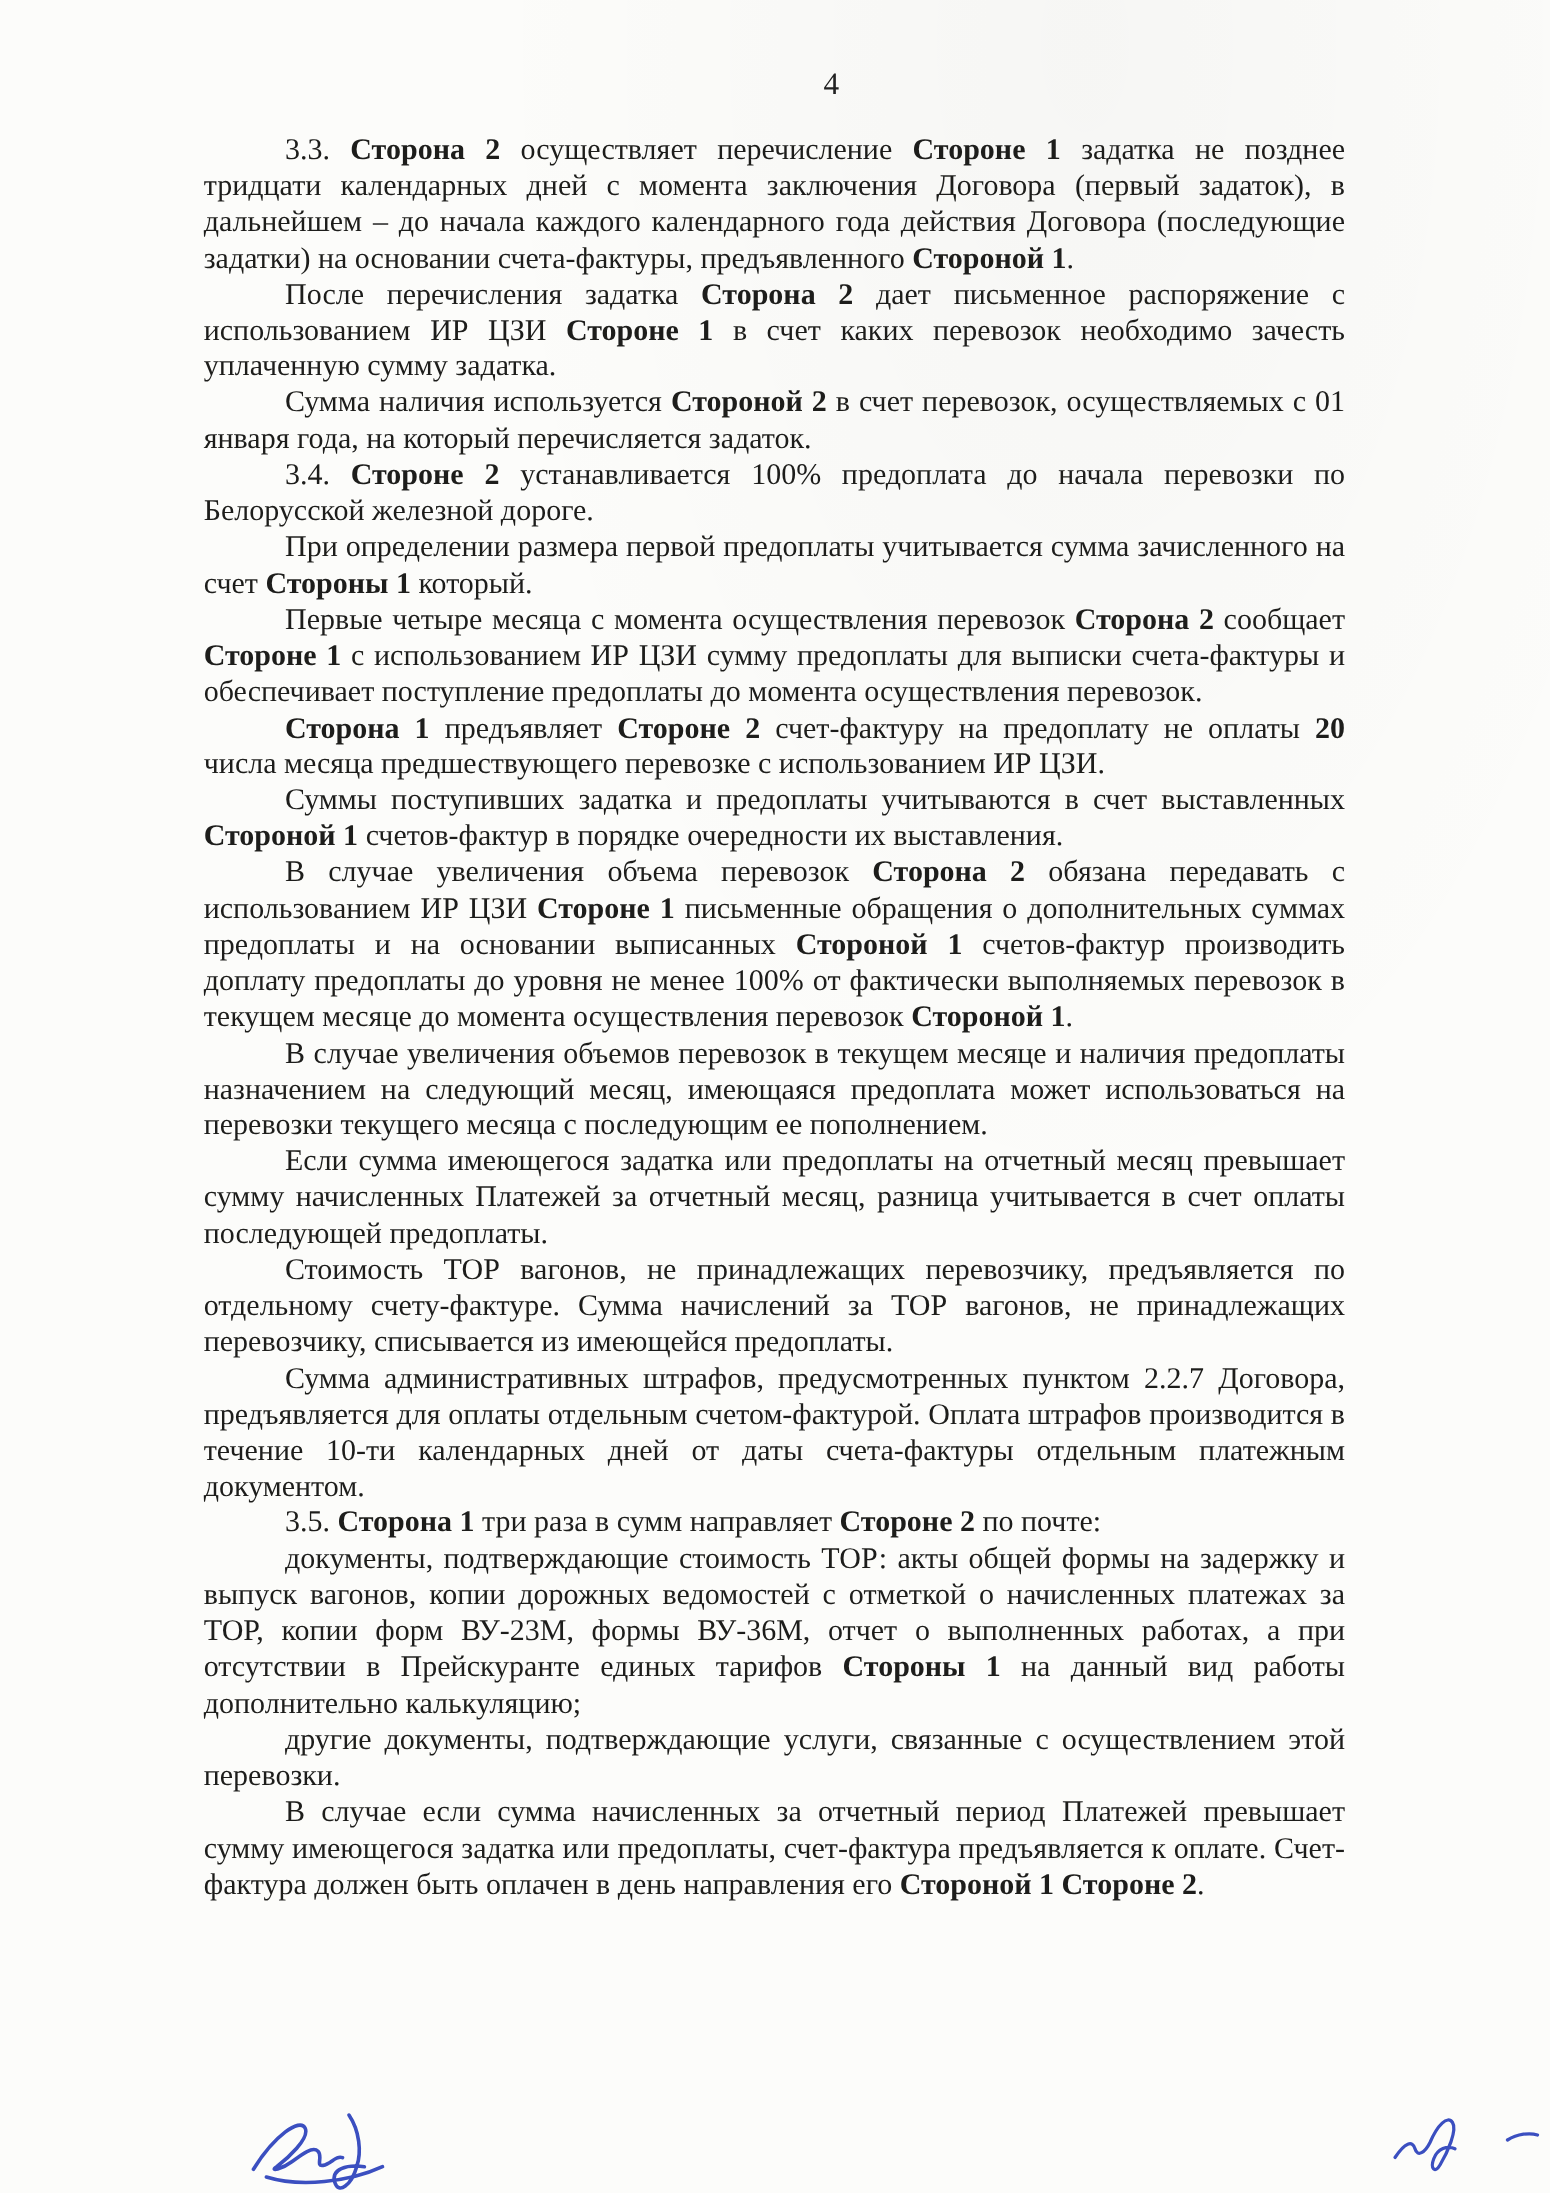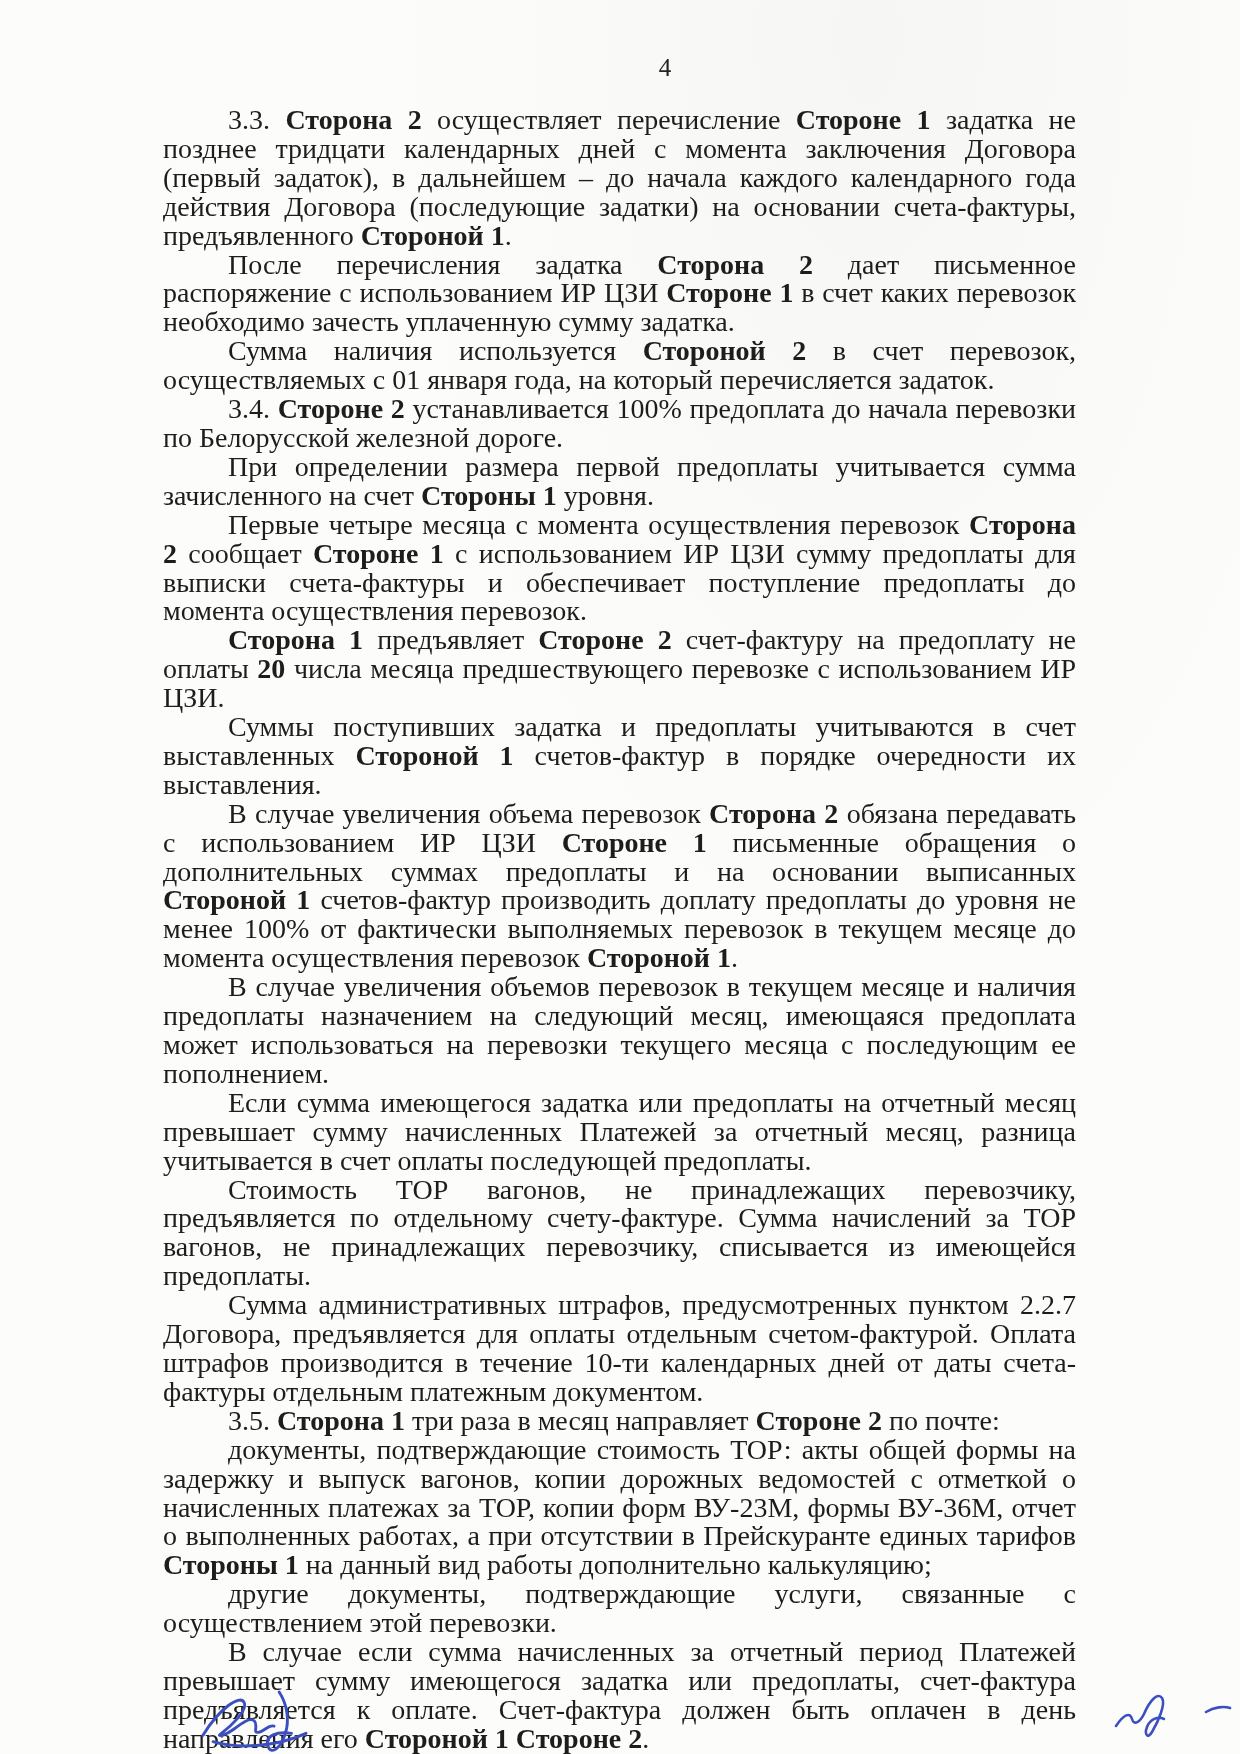--- a/index.html
+++ b/index.html
@@ -23,21 +23,21 @@
     text-align: center;
     font-size: 25px;
     padding-left: 90px;
     box-sizing: border-box;
     color: #222;
   }
   .doc-body {
     position: absolute;
     top: 106px; left: 163px;
     width: 913px;
-    font-size: 28px;
+    font-size: 24px;
     line-height: 28.9px;
     text-align: justify;
     color: #1d1d1b;
   }
   .para { margin: 0; text-indent: 65px; }
   .para .b { font-weight: 700; }
   .sig { position: absolute; }
   .sig-left  { left: 198px; top: 1690px; width: 120px; height: 64px; }
   .sig-right { left: 1110px; top: 1686px; width: 124px; height: 58px; }
 </style>
@@ -46,30 +46,30 @@
 
 <div class="page">
 
   <div class="page-number">4</div>
 
   <div class="doc-body">
       <p class="para"><span class="r">3.3. </span><span class="b">Сторона 2</span><span class="r"> осуществляет перечисление </span><span class="b">Стороне 1</span><span class="r"> задатка не позднее тридцати календарных дней с момента заключения Договора (первый задаток), в дальнейшем – до начала каждого календарного года действия Договора (последующие задатки) на основании счета-фактуры, предъявленного </span><span class="b">Стороной 1</span><span class="r">.</span></p>
       <p class="para"><span class="r">После перечисления задатка </span><span class="b">Сторона 2</span><span class="r"> дает письменное распоряжение с использованием ИР ЦЗИ </span><span class="b">Стороне 1</span><span class="r"> в счет каких перевозок необходимо зачесть уплаченную сумму задатка.</span></p>
       <p class="para"><span class="r">Сумма наличия используется </span><span class="b">Стороной 2</span><span class="r"> в счет перевозок, осуществляемых с 01 января года, на который перечисляется задаток.</span></p>
       <p class="para"><span class="r">3.4. </span><span class="b">Стороне 2</span><span class="r"> устанавливается 100% предоплата до начала перевозки по Белорусской железной дороге.</span></p>
-      <p class="para"><span class="r">При определении размера первой предоплаты учитывается сумма зачисленного на счет </span><span class="b">Стороны 1</span><span class="r"> уровня.</span></p>
+      <p class="para"><span class="r">При определении размера первой предоплаты учитывается сумма зачисленного на счет </span><span class="b">Стороны 1</span><span class="r"> который.</span></p>
       <p class="para"><span class="r">Первые четыре месяца с момента осуществления перевозок </span><span class="b">Сторона 2</span><span class="r"> сообщает </span><span class="b">Стороне 1</span><span class="r"> с использованием ИР ЦЗИ сумму предоплаты для выписки счета-фактуры и обеспечивает поступление предоплаты до момента осуществления перевозок.</span></p>
       <p class="para"><span class="b">Сторона 1</span><span class="r"> предъявляет </span><span class="b">Стороне 2</span><span class="r"> счет-фактуру на предоплату не оплаты </span><span class="b">20</span><span class="r"> числа месяца предшествующего перевозке с использованием ИР ЦЗИ.</span></p>
       <p class="para"><span class="r">Суммы поступивших задатка и предоплаты учитываются в счет выставленных </span><span class="b">Стороной 1</span><span class="r"> счетов-фактур в порядке очередности их выставления.</span></p>
       <p class="para"><span class="r">В случае увеличения объема перевозок </span><span class="b">Сторона 2</span><span class="r"> обязана передавать с использованием ИР ЦЗИ </span><span class="b">Стороне 1</span><span class="r"> письменные обращения о дополнительных суммах предоплаты и на основании выписанных </span><span class="b">Стороной 1</span><span class="r"> счетов-фактур производить доплату предоплаты до уровня не менее 100% от фактически выполняемых перевозок в текущем месяце до момента осуществления перевозок </span><span class="b">Стороной 1</span><span class="r">.</span></p>
       <p class="para"><span class="r">В случае увеличения объемов перевозок в текущем месяце и наличия предоплаты назначением на следующий месяц, имеющаяся предоплата может использоваться на перевозки текущего месяца с последующим ее пополнением.</span></p>
       <p class="para"><span class="r">Если сумма имеющегося задатка или предоплаты на отчетный месяц превышает сумму начисленных Платежей за отчетный месяц, разница учитывается в счет оплаты последующей предоплаты.</span></p>
       <p class="para"><span class="r">Стоимость ТОР вагонов, не принадлежащих перевозчику, предъявляется по отдельному счету-фактуре. Сумма начислений за ТОР вагонов, не принадлежащих перевозчику, списывается из имеющейся предоплаты.</span></p>
       <p class="para"><span class="r">Сумма административных штрафов, предусмотренных пунктом 2.2.7 Договора, предъявляется для оплаты отдельным счетом-фактурой. Оплата штрафов производится в течение 10-ти календарных дней от даты счета-фактуры отдельным платежным документом.</span></p>
-      <p class="para"><span class="r">3.5. </span><span class="b">Сторона 1</span><span class="r"> три раза в месяц направляет </span><span class="b">Стороне 2</span><span class="r"> по почте:</span></p>
+      <p class="para"><span class="r">3.5. </span><span class="b">Сторона 1</span><span class="r"> три раза в сумм направляет </span><span class="b">Стороне 2</span><span class="r"> по почте:</span></p>
       <p class="para"><span class="r">документы, подтверждающие стоимость ТОР: акты общей формы на задержку и выпуск вагонов, копии дорожных ведомостей с отметкой о начисленных платежах за ТОР, копии форм ВУ-23М, формы ВУ-36М, отчет о выполненных работах, а при отсутствии в Прейскуранте единых тарифов </span><span class="b">Стороны 1</span><span class="r"> на данный вид работы дополнительно калькуляцию;</span></p>
       <p class="para"><span class="r">другие документы, подтверждающие услуги, связанные с осуществлением этой перевозки.</span></p>
       <p class="para"><span class="r">В случае если сумма начисленных за отчетный период Платежей превышает сумму имеющегося задатка или предоплаты, счет-фактура предъявляется к оплате. Счет-фактура должен быть оплачен в день направления его </span><span class="b">Стороной 1 Стороне 2</span><span class="r">.</span></p>
     </div>
 
   <svg class="sig sig-left" viewBox="0 0 115 62" aria-hidden="true">
     <g fill="none" stroke-width="2.8" stroke-linecap="round" stroke-linejoin="round" stroke="#3b4fc0">
       <path d="M4,44 C20,18 40,4 44,12 C48,20 30,36 22,42 C16,46 26,44 34,38 C42,32 50,26 54,30 C58,34 52,42 58,41 C64,40 68,33 73,35"></path>
       <path d="M78,2 C86,14 88,30 84,42 C80,56 70,64 67,54 C64,44 76,40 90,42"></path>
       <path d="M14,50 C40,58 78,54 104,42"></path>

